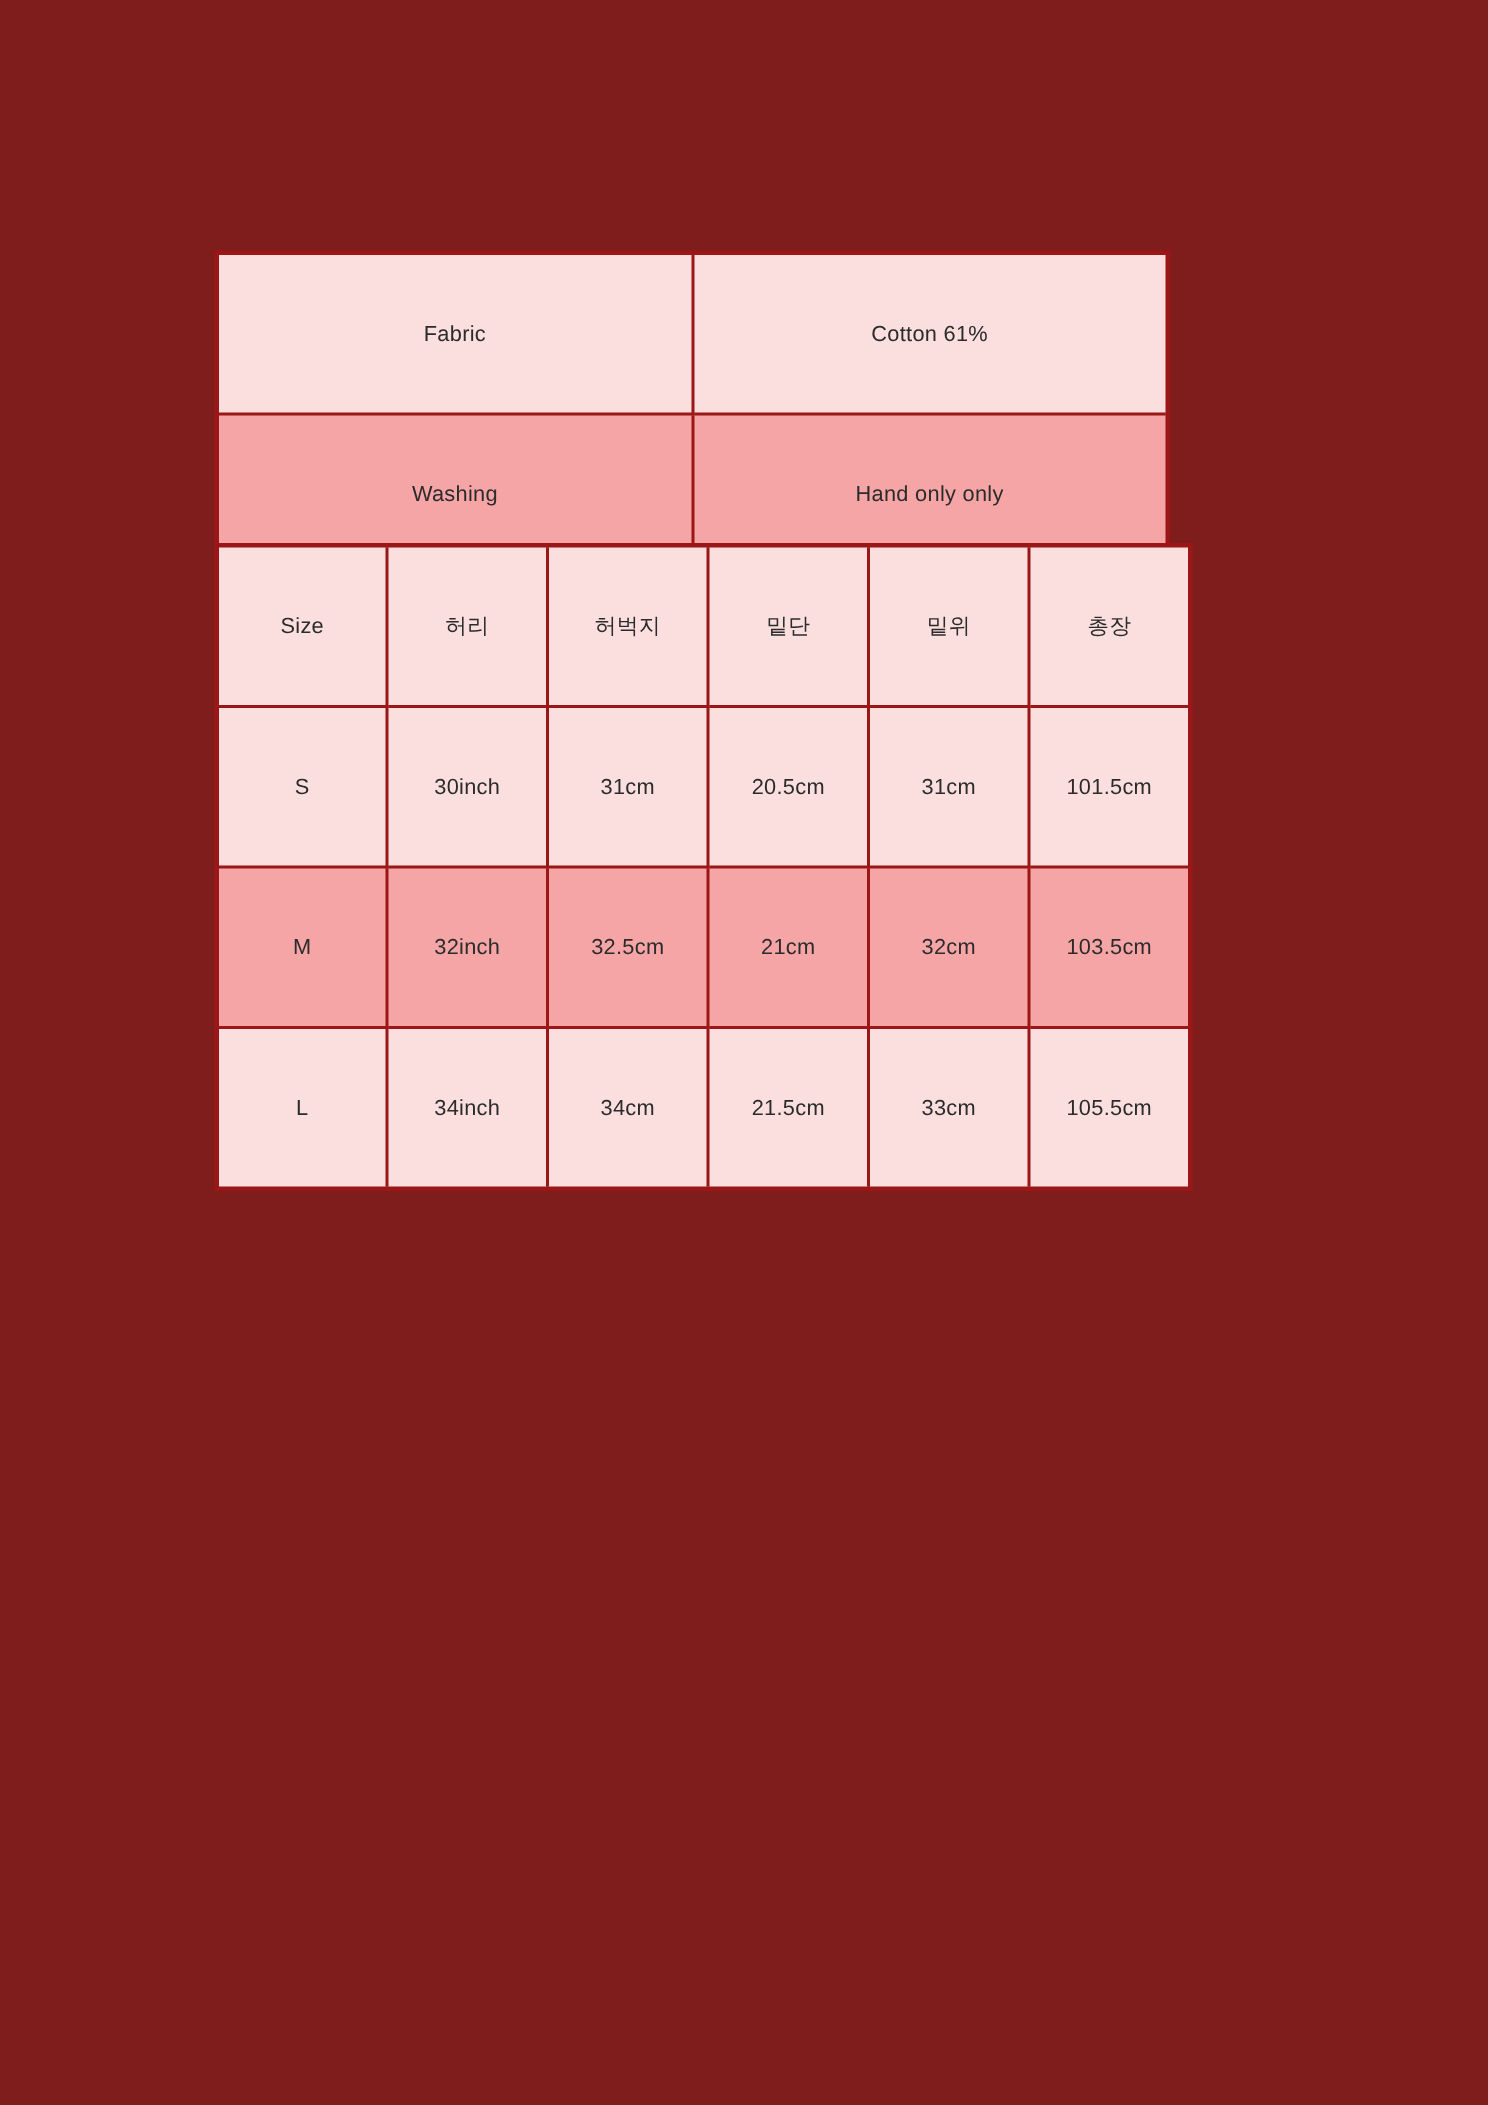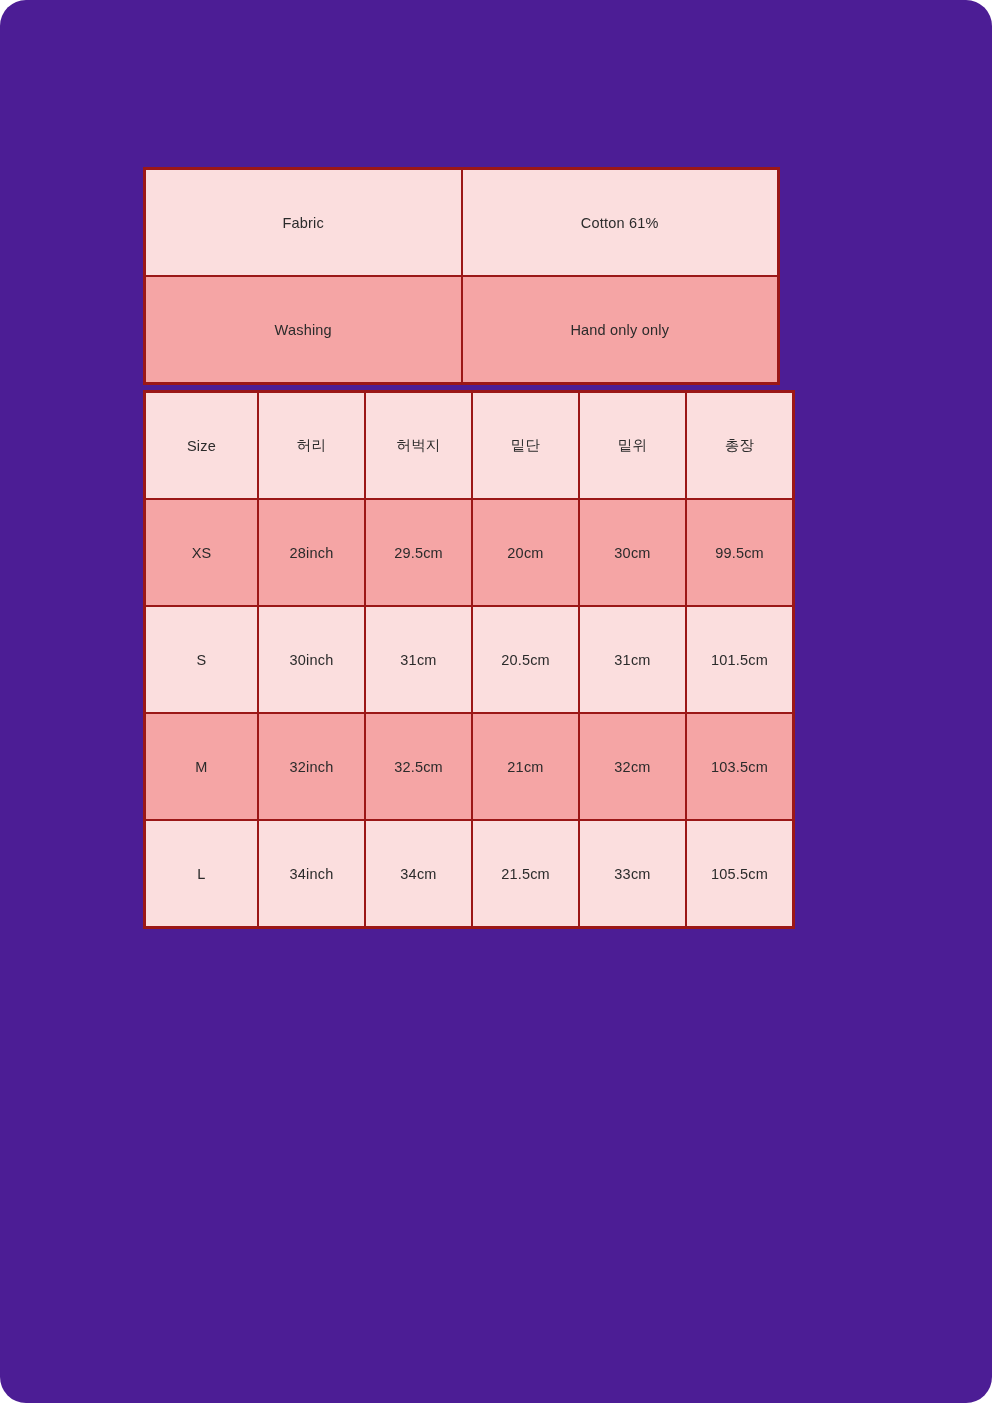--- a/index.html
+++ b/index.html
@@ -13,22 +13,21 @@
     font-family: "Liberation Sans", "DejaVu Sans", sans-serif;
     color: #2b2b2b;
     position: relative;
     overflow: hidden;
   }
 
   
   #page {
     position: absolute;
     inset: 0;
-    background: #4c1d95;
-    border-radius: 26px;
+    background: #7f1d1d;
   }
 
   
   .chart-table {
     position: absolute;
     border-collapse: collapse;
     table-layout: fixed;
     border: 3px solid #9b1717;
   }
   .chart-table td,
@@ -51,21 +50,21 @@
   }
   #info-table td {
     height: 105px;
   }
   .row-light td { background: #fbdede; }
   .row-dark  td { background: #f5a5a5; margin-top: 48px; }
 
   
   #size-table {
     left: 143px;
-    top: 390px;
+    top: 362px;
     width: 637px;
   }
   #size-table th,
   #size-table td {
     height: 105px;
   }
   #size-table thead th { background: #fbdede; }
   #size-table tbody tr.row-dark  td { background: #f5a5a5; }
   #size-table tbody tr.row-light td { background: #fbdede; }
 
@@ -96,28 +95,20 @@
       <tr>
         <th class="col-size">Size</th>
         <th class="col-m">허리</th>
         <th class="col-m">허벅지</th>
         <th class="col-m">밑단</th>
         <th class="col-m">밑위</th>
         <th class="col-m">총장</th>
       </tr>
     </thead>
     <tbody>
-      <tr class="row-dark">
-        <td>XS</td>
-        <td>28inch</td>
-        <td>29.5cm</td>
-        <td>20cm</td>
-        <td>30cm</td>
-        <td>99.5cm</td>
-      </tr>
       <tr class="row-light">
         <td>S</td>
         <td>30inch</td>
         <td>31cm</td>
         <td>20.5cm</td>
         <td>31cm</td>
         <td>101.5cm</td>
       </tr>
       <tr class="row-dark">
         <td>M</td>

